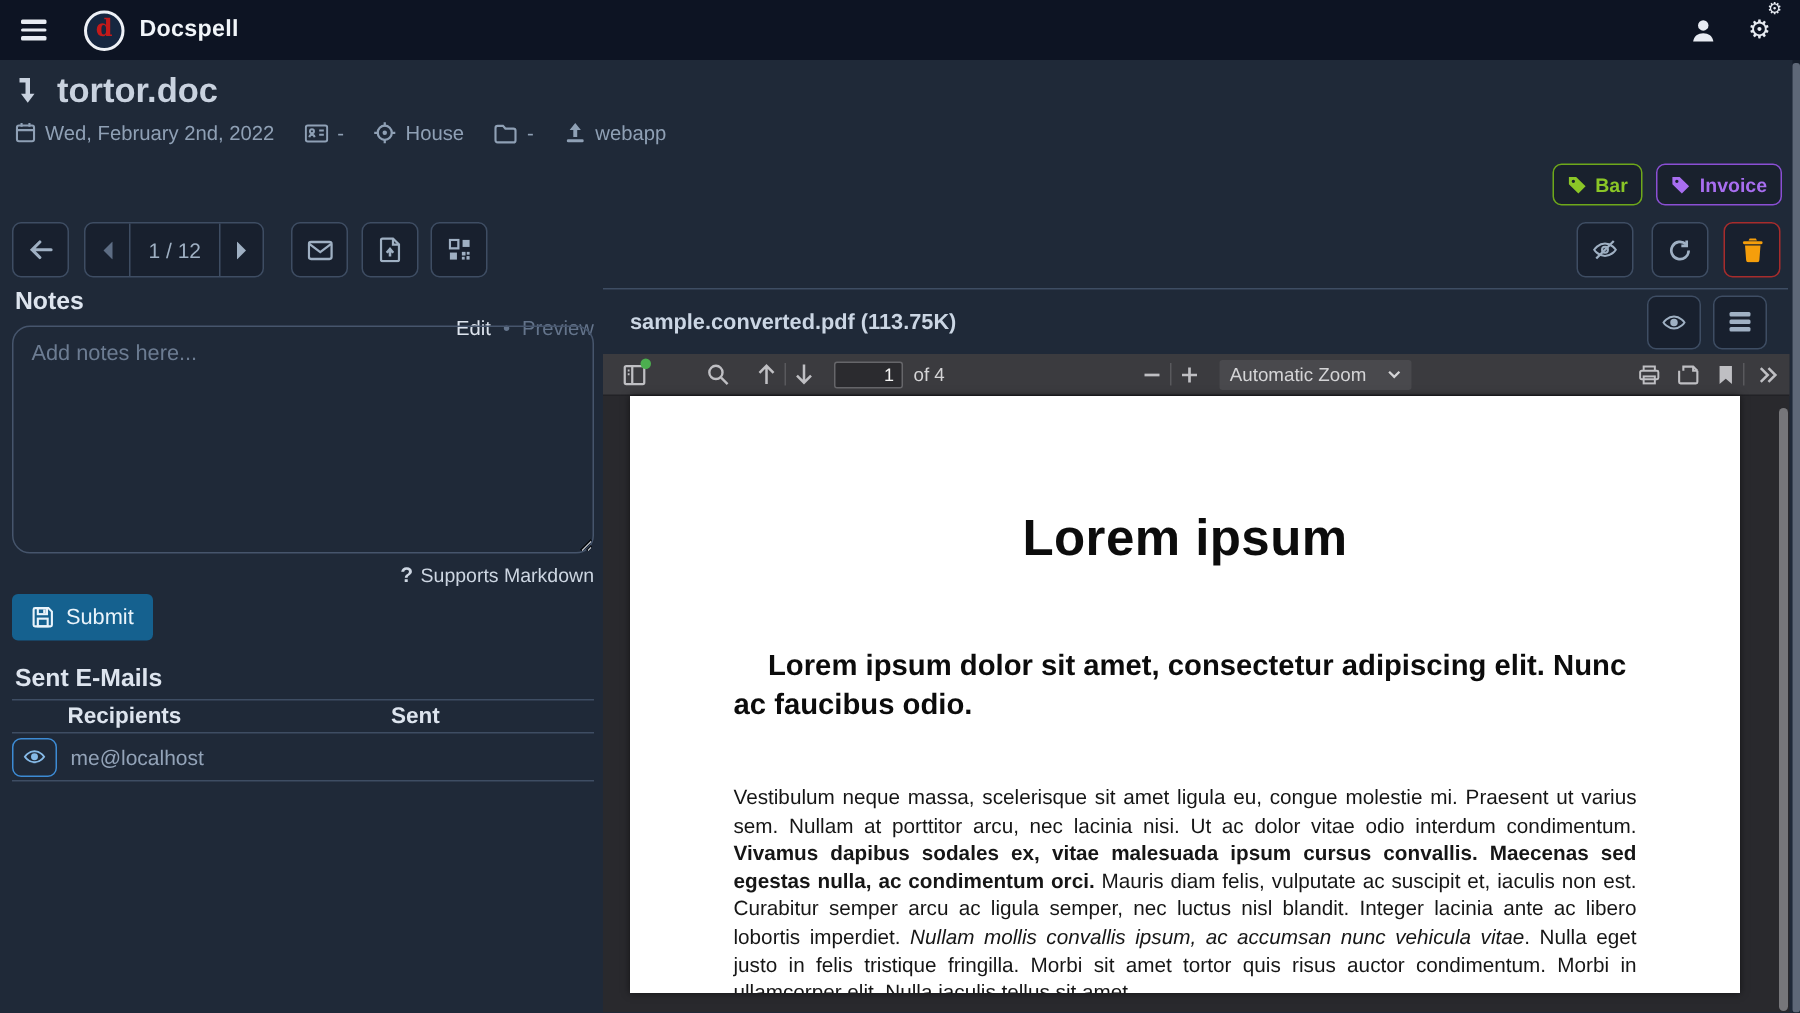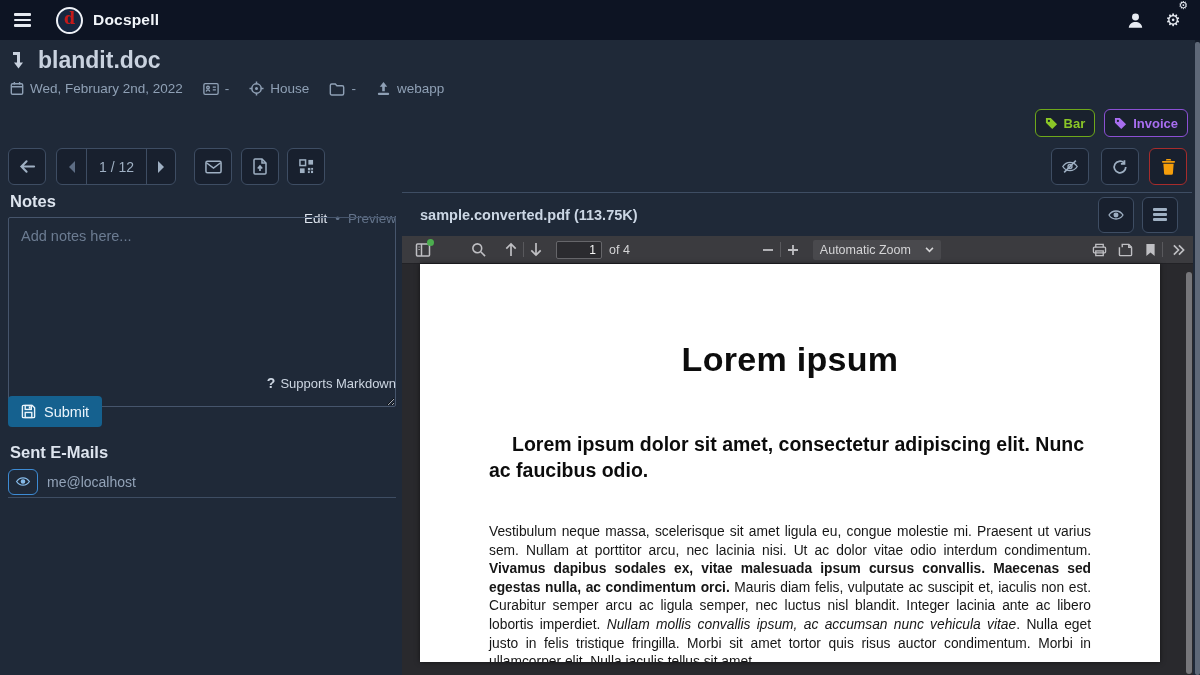--- a/index.html
+++ b/index.html
@@ -60,22 +60,22 @@
   .tb-trash { border-color:#a72c2c; }
 
   
   .notes-head { position:absolute; left:10px; top:192px; width:386px; display:flex;
     align-items:baseline;flex-direction:column; }
   .notes-title { font-size:16.5px; font-weight:bold; color:#dde4ee; }
   .notes-tabs { margin-left:auto; font-size:13.5px; display:flex; gap:8px; align-items:center;}
   .nt-edit { color:#dde4ee; cursor:pointer; }
   .nt-dot { color:#64748b; }
   .nt-preview { color:#64748b; cursor:pointer; }
-  .notes-area { position:absolute; left:8px; top:217px; width:388px; height:190px;
-    background:transparent; border:1px solid #46556c; border-radius:2px; resize:vertical;
+  .notes-area { position:absolute; left:8px; top:217px; width:388px; height:152px;
+    background:transparent; border:1px solid #46556c; border-radius:12px; resize:vertical;
     color:#7d8da3; font-size:14.5px; padding:10px 12px; font-family:"Liberation Sans",sans-serif;}
   .notes-area::placeholder { color:#6c7c92; }
   .md-hint-row { position:absolute; left:8px; top:375px; width:388px; text-align:right;
     font-size:13px; color:#cdd6e2; }
   .md-hint-row a { color:#cdd6e2; text-decoration:none; cursor:pointer; }
   .md-q { font-weight:bold; font-size:14px; margin-right:5px; }
   .submit-btn { position:absolute; left:8px; top:396px; height:31px; padding:0 13px;
     background:#15618f; border:none; border-radius:4px; color:#eaf4fb; font-size:14.5px;
     display:flex; align-items:center; gap:8px; cursor:pointer;
     font-family:"Liberation Sans",sans-serif;}
@@ -175,21 +175,21 @@
       <span class="g2">⚙</span>
     </div>
   </div>
 </div>
 
 <div class="doc-title">
   <svg width="19" height="22" viewBox="0 0 18 22" fill="none" stroke="#c9d2df" stroke-width="3">
       <path d="M2.5 3.5h5.5v11"></path>
       <path d="M3.5 12.5 8 18.5l4.5-6" fill="#c9d2df" stroke="none"></path>
     </svg>
-  <span>blandit.doc</span>
+  <span>tortor.doc</span>
 </div>
 
 <div class="doc-meta">
   <span class="mi">
     <svg width="14" height="15" viewBox="0 0 16 17" fill="none" stroke="#8fa0b5" stroke-width="1.6">
         <rect x="1.5" y="3" width="13" height="12" rx="1.5"></rect>
         <path d="M1.5 6.5h13M5 1v3M11 1v3"></path>
       </svg>
     <span>Wed, February 2nd, 2022</span>
   </span>
@@ -326,20 +326,24 @@
       <path d="M1.5 2.5c0-.6.4-1 1-1h9.5l2.5 2.5v9.5c0 .6-.4 1-1 1h-11c-.6 0-1-.4-1-1z"></path>
       <rect x="4.5" y="1.6" width="6.5" height="4.2"></rect>
       <rect x="4.5" y="9" width="7" height="5.4"></rect>
       <path d="M9.2 2.5v2.5" stroke-width="1.8"></path>
     </svg>
   <span>Submit</span>
 </button>
 
 <div class="sent-title">Sent E-Mails</div>
 <div class="sent-table">
+  <div class="sent-hrow">
+    <span class="c1">Recipients</span>
+    <span class="c2">Sent</span>
+  </div>
   <div class="sent-row">
     <button class="eye-btn">
       <svg width="16" height="13" viewBox="0 0 20 16" fill="none" stroke="currentColor" stroke-width="1.6">
           <path d="M2 8s3-4.6 8-4.6S18 8 18 8s-3 4.6-8 4.6S2 8 2 8z"></path>
           <circle cx="10" cy="8" r="2.1" fill="currentColor"></circle>
         </svg>
     </button>
     <span class="sent-rcp">me@localhost</span>
   </div>
 </div>

